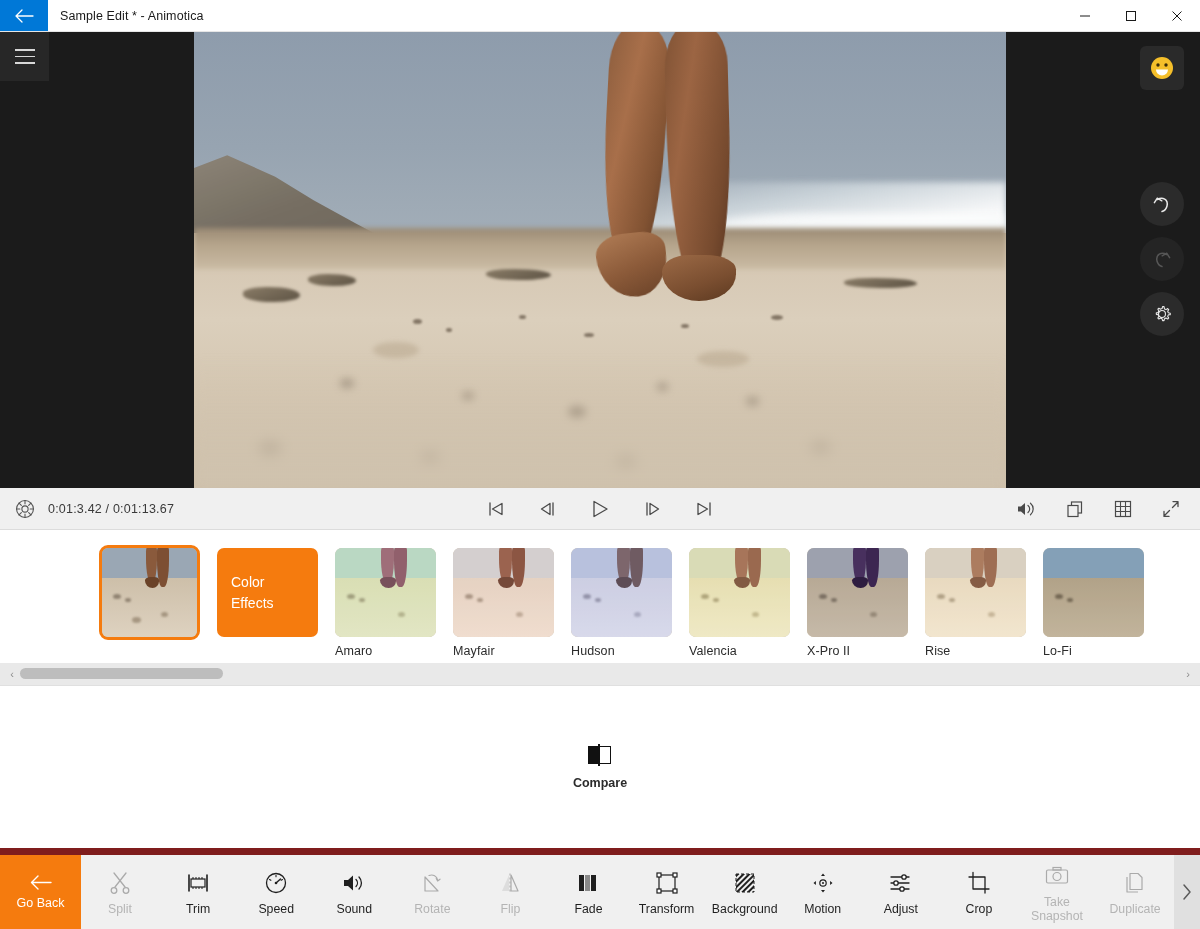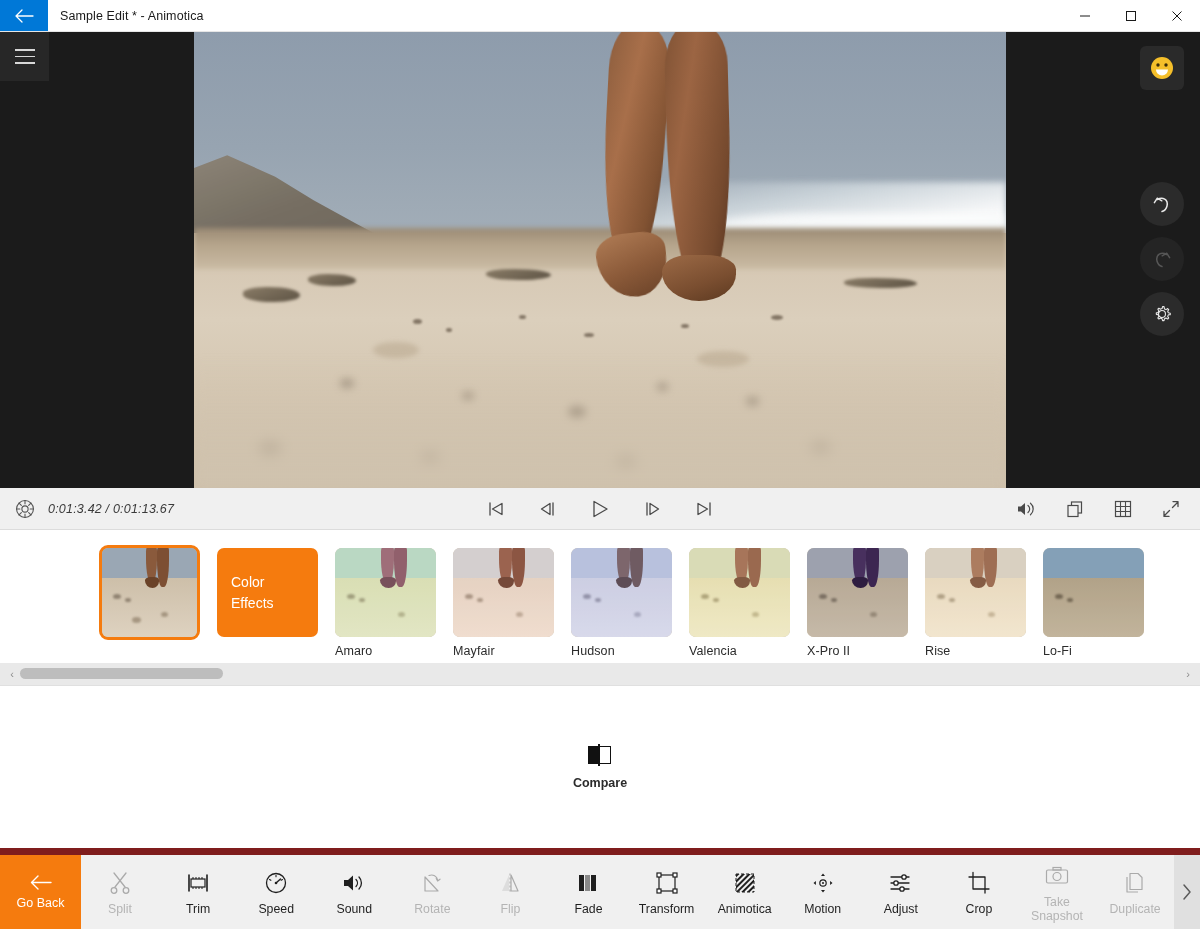--- a/index.html
+++ b/index.html
@@ -129,21 +129,21 @@
   .circ-btn.undo { top: 150px; }
   .circ-btn.redo { top: 205px; background: #242424; }
   .circ-btn.settings { top: 260px; }
 
   
   .playbar {
     flex: 0 0 42px; background: #f0f0f0; border-bottom: 1px solid #dcdcdc;
     display: flex; align-items: center; position: relative; padding: 0 14px;
   }
   .pb-left { display: flex; align-items: center; gap: 12px; }
-  .timecode { font-size: 12.5px; color: #3a3a3a; letter-spacing: .2px; font-style: italic; }
+  .timecode { font-size: 12.5px; color: #3a3a3a; letter-spacing: .2px; }
   .pb-center {
     position: absolute; left: 0; right: 0; display: flex; align-items: center;
     justify-content: center; gap: 22px; pointer-events: none;
   }
   .pb-center > * { pointer-events: auto; }
   .tbtn { width: 30px; height: 30px; display: flex; align-items: center; justify-content: center; cursor: pointer; }
   .pb-right { margin-left: auto; display: flex; align-items: center; gap: 18px; }
 
   
   .filter-strip {
@@ -678,21 +678,21 @@
           <svg width="24" height="22" viewBox="0 0 24 22">
             <defs>
                 <pattern id="hatch" width="4" height="4" patternUnits="userSpaceOnUse" patternTransform="rotate(45)">
                   <rect width="2" height="4" fill="#1f1f1f"></rect>
                 </pattern>
               </defs>
             <rect x="3" y="2" width="18" height="18" fill="url(#hatch)"></rect>
             <rect x="3" y="2" width="18" height="18" fill="none" stroke="#1f1f1f" stroke-width="1" stroke-dasharray="3 2"></rect>
           </svg>
         </div>
-        <div class="tlabel">Animotica</div>
+        <div class="tlabel">Background</div>
       </div>
 
       <div class="tool">
         <div class="ticon">
           <svg width="24" height="24" viewBox="0 0 24 24">
               <circle cx="12" cy="12" r="3.2" fill="none" stroke="#1f1f1f" stroke-width="1.2"></circle>
               <circle cx="12" cy="12" r="1" fill="#1f1f1f"></circle>
               <path d="M12 2.5l2 2.4h-4zM12 21.5l2-2.4h-4zM2.5 12l2.4-2v4zM21.5 12l-2.4-2v4z" fill="#1f1f1f"></path>
             </svg>
         </div>

